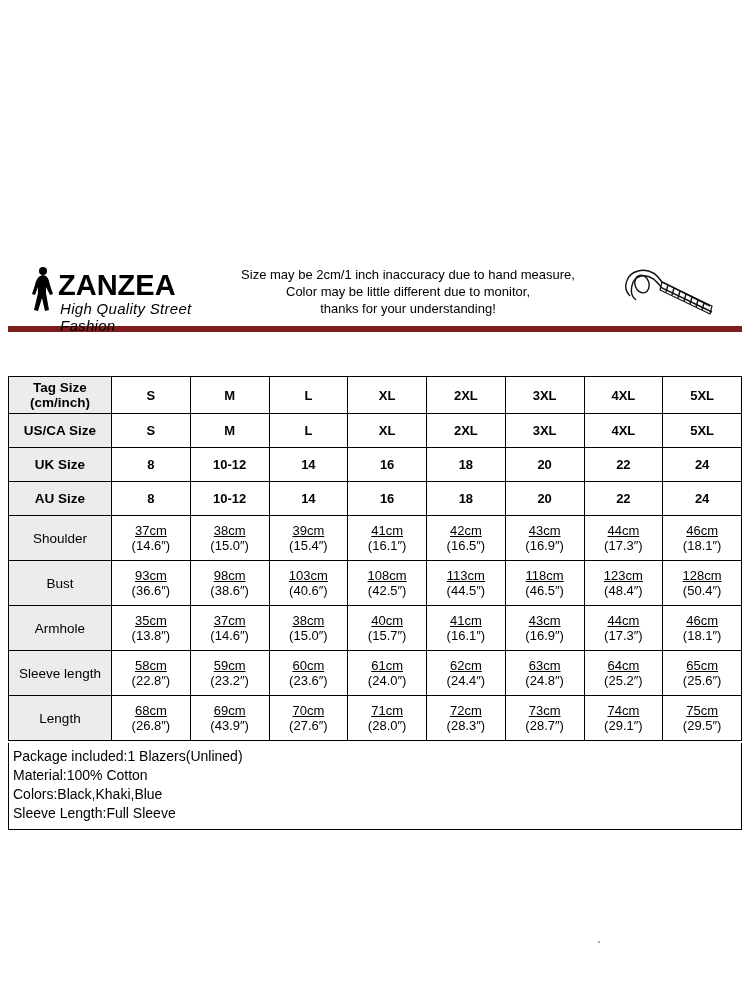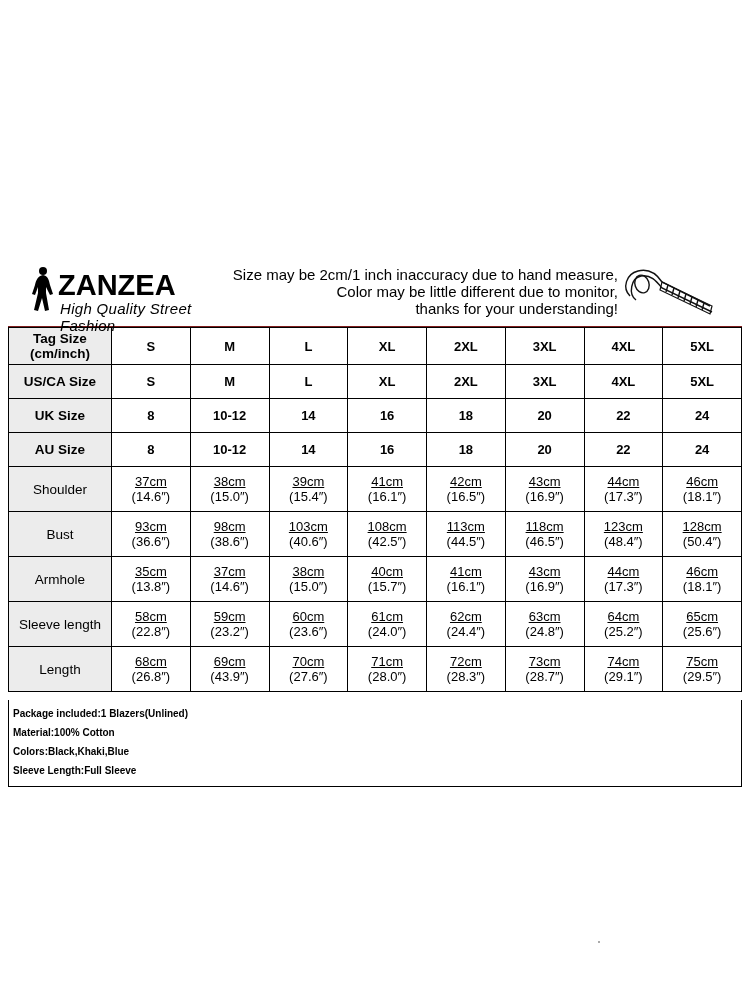--- a/index.html
+++ b/index.html
@@ -20,21 +20,21 @@
     position: absolute;
     left: 8px;
     top: 258px;
     width: 734px;
   }
 
   
   .header {
     position: relative;
     height: 68px;
-    border-bottom: 1px solid #7f1d1d;
+    border-bottom: 6px solid #7f1d1d;
     background: #ffffff;
   }
   .brand {
     position: absolute;
     left: 10px;
     top: 6px;
     width: 180px;
     height: 58px;
   }
   .brand-figure {
@@ -61,38 +61,39 @@
     font-size: 15px;
     font-style: italic;
     color: #000;
     letter-spacing: .3px;
   }
   .header-note {
     position: absolute;
     left: 190px;
     top: 8px;
     width: 420px;
-    text-align: right;
-    font-size: 15px;
+    text-align: center;
+    font-size: 13px;
     line-height: 17px;
     color: #000;
   }
   .tape {
     position: absolute;
     right: 14px;
     top: 4px;
     width: 110px;
     height: 58px;
   }
 
   
   table.size-table {
     width: 100%;
     border-collapse: collapse;
     table-layout: fixed;
+    margin-top: 44px;
   }
   table.size-table td {
     border: 1px solid #000;
     text-align: center;
     vertical-align: middle;
     font-size: 13px;
     padding: 3px 1px;
     background: #ffffff;
   }
   table.size-table td.rowhead {
@@ -109,27 +110,26 @@
   table.size-table tr.measrow td {
     height: 38px;
     line-height: 15px;
     font-weight: normal;
   }
   .val { display: block; text-decoration: underline; }
   .inch { display: block; }
 
   
   .footer-info {
-    margin-top: 8px;
+    margin-top: 2px;
     border: 1px solid #000;
     border-top: none;
     padding: 4px 2px 6px 2px;
-    font-size: 10px;
+    font-size: 14px;
     line-height: 19px;
-    font-weight: bold;
   }
   .footer-info div { padding-left: 2px; }
   .dot {
     position: absolute;
     left: 598px;
     top: 941px;
     width: 2px;
     height: 2px;
     background: #aaa;
   }

